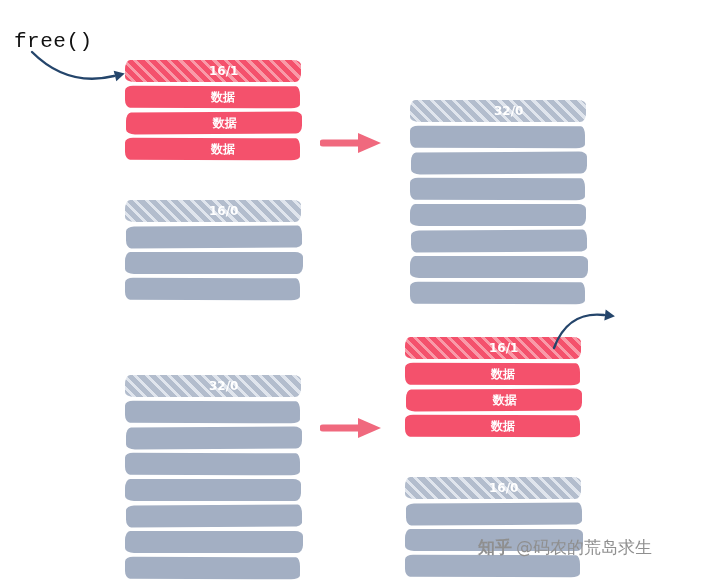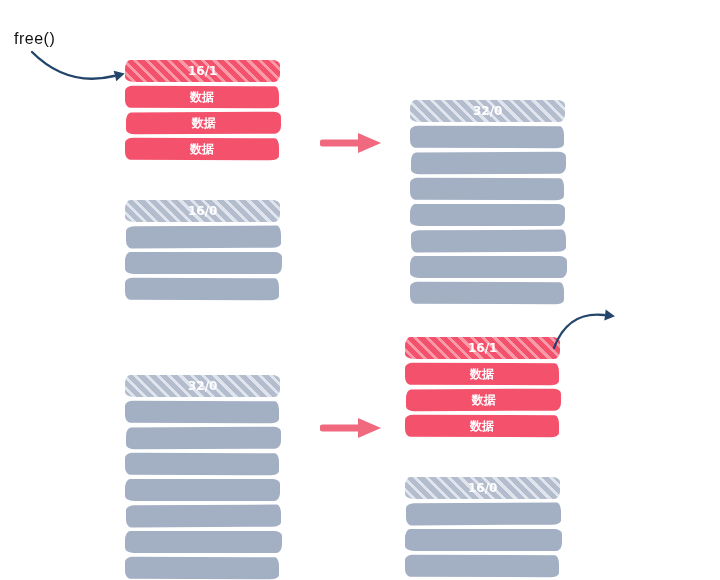--- a/index.html
+++ b/index.html
@@ -1,35 +1,36 @@
 <!DOCTYPE html>
 <html style="--block-red: #f4516c; --block-red-stripe: #f99aa8; --block-gray: #a3afc3; --block-gray-hatch: #b3bdcd; --block-gray-stripe: #e0e5ed; --block-text: #ffffff;"><head>
 <meta charset="utf-8">
 <style>
   html,body{margin:0;padding:0;background:#ffffff;}
   .canvas{
     position:relative;width:720px;height:580px;background:#ffffff;overflow:hidden;
     font-family:"DejaVu Sans", sans-serif;
   }
   .fn-label{
-    position:absolute;color:#111;font-family:Liberation Sans, sans-serif;
-    font-size:16px;letter-spacing:0.5px;
+    position:absolute;color:#111;font-family:Liberation Mono, monospace;
+    font-size:21px;letter-spacing:0.5px;
   }
   .fn-label.free{left:14px;top:30px;}
   .fn-label.malloc{left:612px;top:305px;}
   .stack{position:absolute;width:157px;}
   .stack.tl{left:125px;top:60px;}
   .stack.tr{left:410px;top:60px;}
   .stack.bl{left:125px;top:335px;}
   .stack.br{left:405px;top:337px;}
   .block{
     height:22px;margin-bottom:4px;border-radius:5px 8px 6px 9px / 9px 5px 8px 5px;
     display:flex;align-items:center;justify-content:center;
     color:var(--block-text,#ffffff);font-weight:bold;font-size:12px;
     width:100%;
+    padding-left:21px;
   }
   .block:nth-child(2n){border-radius:8px 4px 9px 5px / 5px 9px 4px 8px;transform:rotate(0.25deg);width:98%;}
   .block:nth-child(3n){transform:rotate(-0.3deg);width:99%;margin-left:1px;}
   .block:nth-child(4n+1){width:99%;}
   .block.red{background:var(--block-red,#f4516c);}
   .block.red-hatched{
     background:repeating-linear-gradient(45deg,
       var(--block-red,#f4516c) 0px, var(--block-red,#f4516c) 5px,
       var(--block-red-stripe,#f99aa8) 5px, var(--block-red-stripe,#f99aa8) 8px);
   }
@@ -116,14 +117,17 @@
       <div class="block gray"></div>
       <div class="block gray"></div>
     </div>
 
   <svg class="arrow-svg malloc-arrow" width="74" height="50" viewBox="0 0 74 50">
     <path d="M8,46 C16,24 32,10 58,13" fill="none" stroke="#24456b" stroke-width="2.4" stroke-linecap="round"></path>
     <polygon points="0,-5.5 10,0 0,5.5" fill="#24456b" transform="translate(59,13) rotate(7)"></polygon>
   </svg>
 
 
+  <div class="watermark">
+    <span class="brand">知乎</span><span>@码农的荒岛求生</span>
+  </div>
 
 </div>
 
 </body></html>

